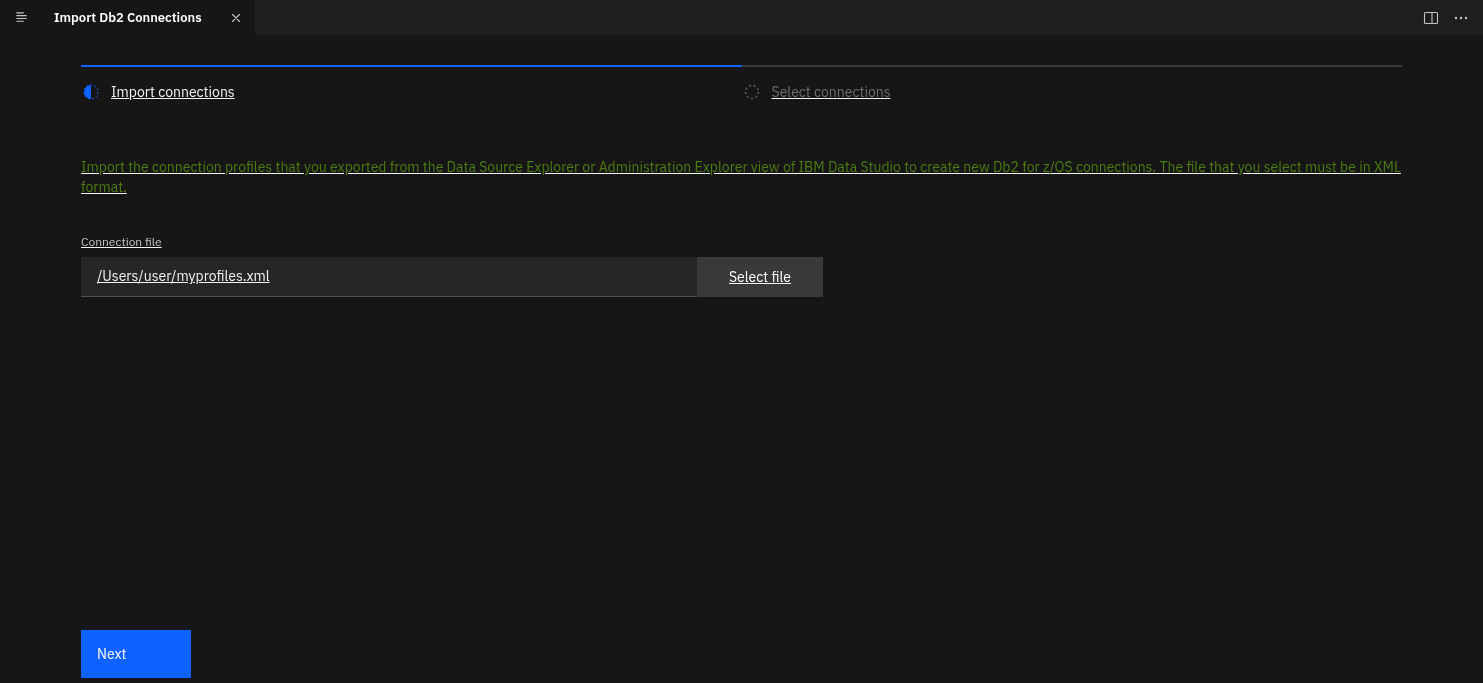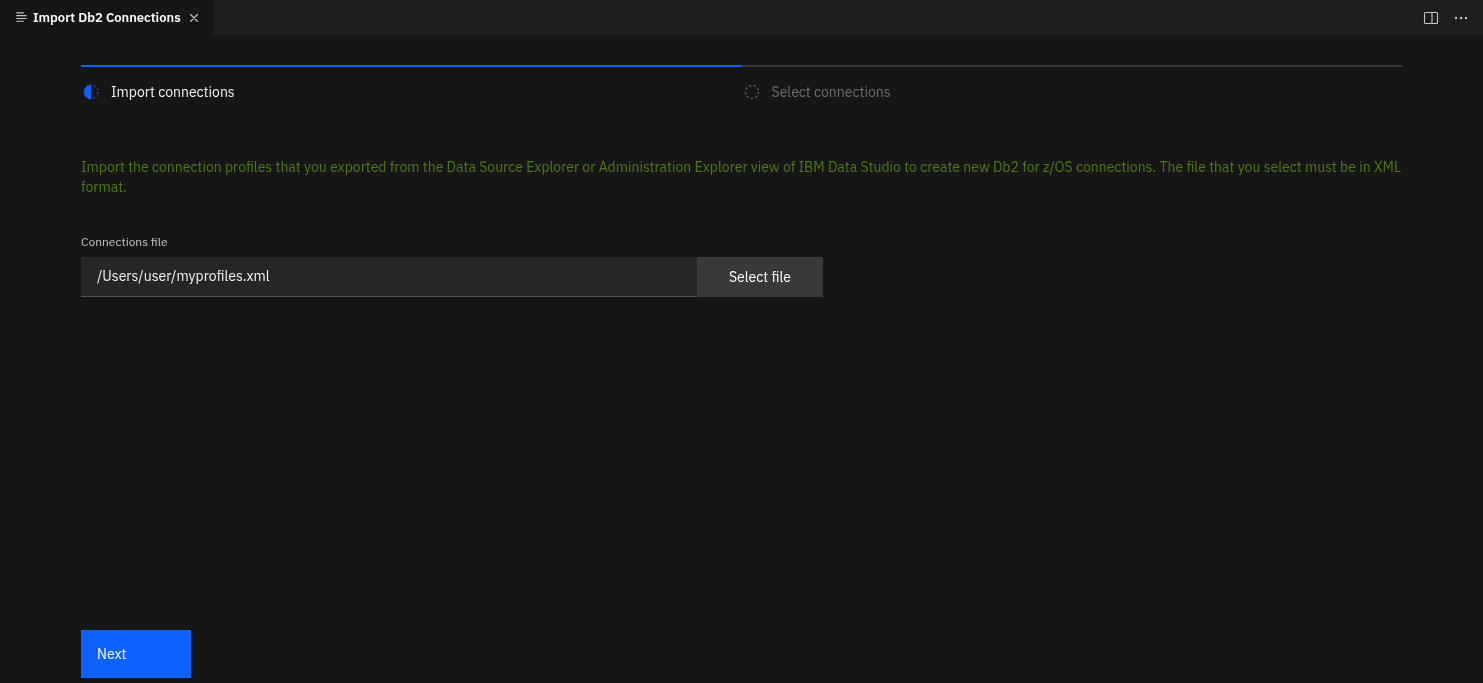--- a/index.html
+++ b/index.html
@@ -25,21 +25,21 @@
       justify-content: space-between;
       padding: 0 8px 0 0;
     }
     
     .tab {
       display: flex;
       align-items: center;
       background-color: #161616;
       height: 35px;
       padding: 0 10px 0 14px;
-      gap: 4px;
+      gap: 25px;
     }
     
     .tab-icon {
       display: flex;
       align-items: center;
     }
     
     .tab-title {
       font-size: 13px;
       font-weight: 600;
@@ -68,20 +68,21 @@
       justify-content: center;
       cursor: pointer;
     }
     
     .content {
       padding: 0 81px;
       height: calc(100% - 35px);
       display: flex;
       flex-direction: column;
       position: relative;
+      text-decoration: underline;
     }
     
     .steps-container {
       display: flex;
       margin-top: 30px;
     }
     
     .step {
       flex: 1;
       display: flex;
@@ -246,21 +247,21 @@
           <circle cx="8" cy="8" r="6.5" fill="none" stroke="#6f6f6f" stroke-width="1.2" stroke-dasharray="2 2.5"></circle>
         </svg>
       </span>
       <span class="step-label">Select connections</span>
     </div>
   </div>
 
   <p class="description">Import the connection profiles that you exported from the Data Source Explorer or Administration Explorer view of IBM Data Studio to create new Db2 for z/OS connections. The file that you select must be in XML format.</p>
 
   <div class="form-section">
-    <label class="field-label">Connections file</label>
+    <label class="field-label">Connection file</label>
     <div class="file-input-row">
       <input type="text" class="file-path-input" readonly="" value="/Users/user/myprofiles.xml" style="">
       <button class="select-file-btn">Select file</button>
     </div>
   </div>
 
   <div class="footer">
     <button class="next-btn">Next</button>
   </div>
 

